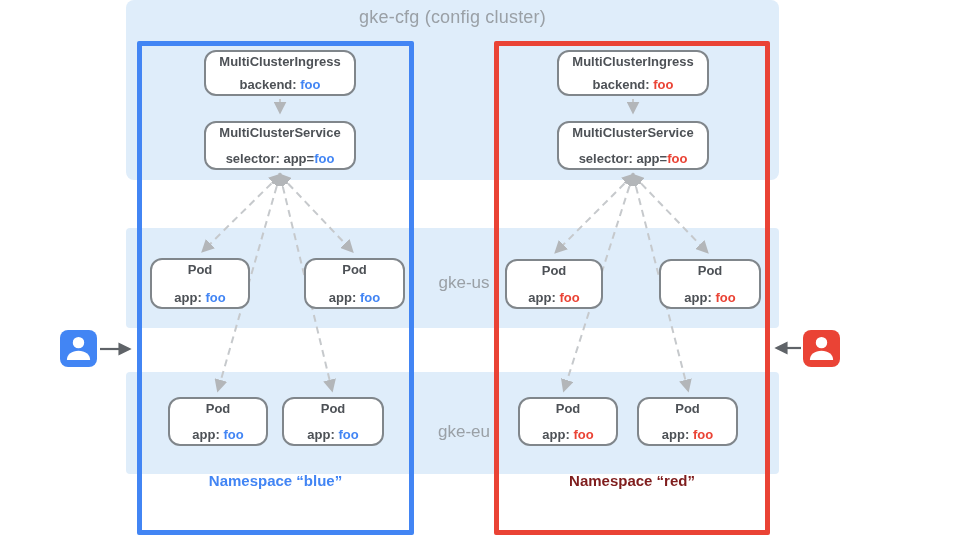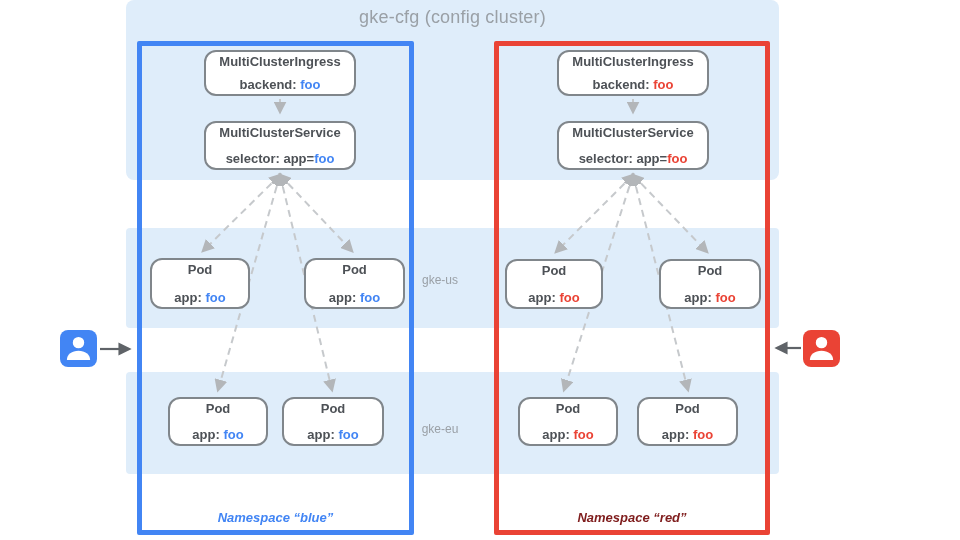--- a/index.html
+++ b/index.html
@@ -11,22 +11,22 @@
   .band{position:absolute;left:126px;width:653px;background:#DFEDFA;}
   .band-cfg{top:0;height:180px;border-radius:8px;}
   .band-us{top:228px;height:100px;border-radius:4px;}
   .band-eu{top:372px;height:102px;border-radius:4px;}
 
   .cfg-title{
     position:absolute;left:126px;width:653px;top:7px;
     text-align:center;font-size:18px;color:#9AA0A6;letter-spacing:.2px;
   }
   .cluster-label{
-    position:absolute;left:400px;width:80px;text-align:center;
-    font-size:12px;color:#9AA0A6;
+    position:absolute;left:424px;width:80px;text-align:center;
+    font-size:17px;color:#9AA0A6;
   }
   .cluster-label.us{top:273px;}
   .cluster-label.eu{top:412px;margin-top:10px;}
 
   
   .ns-rect{position:absolute;top:41px;height:494px;box-sizing:border-box;background:transparent;border-radius:2px;}
   .ns-blue{left:137px;width:277px;border:5px solid #4285F4;}
   .ns-red{left:494px;width:276px;border:5px solid #EA4335;}
 
   
@@ -47,21 +47,21 @@
   .b-eu2{left:282px;top:397px;width:102px;height:49px;}
 
   .r-mci{left:557px;top:50px;width:152px;height:46px;}
   .r-mcs{left:557px;top:121px;width:152px;height:49px;}
   .r-us1{left:505px;top:259px;width:98px;height:50px;}
   .r-us2{left:659px;top:259px;width:102px;height:50px;}
   .r-eu1{left:518px;top:397px;width:100px;height:49px;}
   .r-eu2{left:637px;top:397px;width:101px;height:49px;}
 
   
-  .ns-label{position:absolute;top:510px;text-align:center;font-weight:700;font-size:13px;font-style:italic;}
+  .ns-label{position:absolute;top:472px;text-align:center;font-weight:700;font-size:15px;}
   .ns-label.blue{left:137px;width:277px;color:#4285F4;}
   .ns-label.red{left:494px;width:276px;color:#7f1d1d;}
 
   
   .user-badge{position:absolute;width:37px;height:37px;border-radius:8px;}
   .user-badge.blue{left:60px;top:330px;background:#4285F4;}
   .user-badge.red{left:803px;top:330px;background:#EA4335;}
   .user-badge svg{position:absolute;left:0;top:0;width:100%;height:100%;}
 
   svg.arrows{position:absolute;left:0;top:0;width:960px;height:540px;pointer-events:none;}

